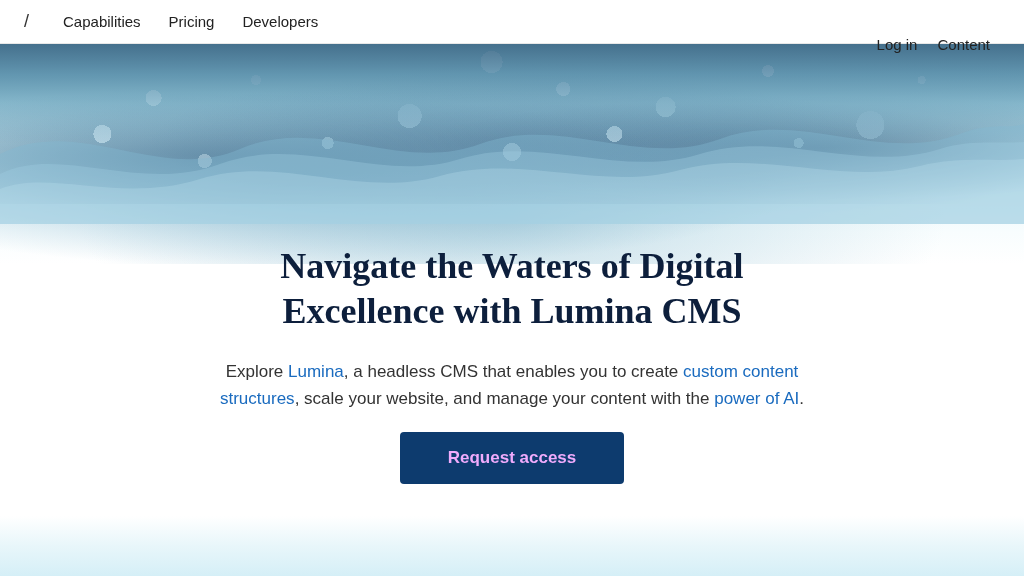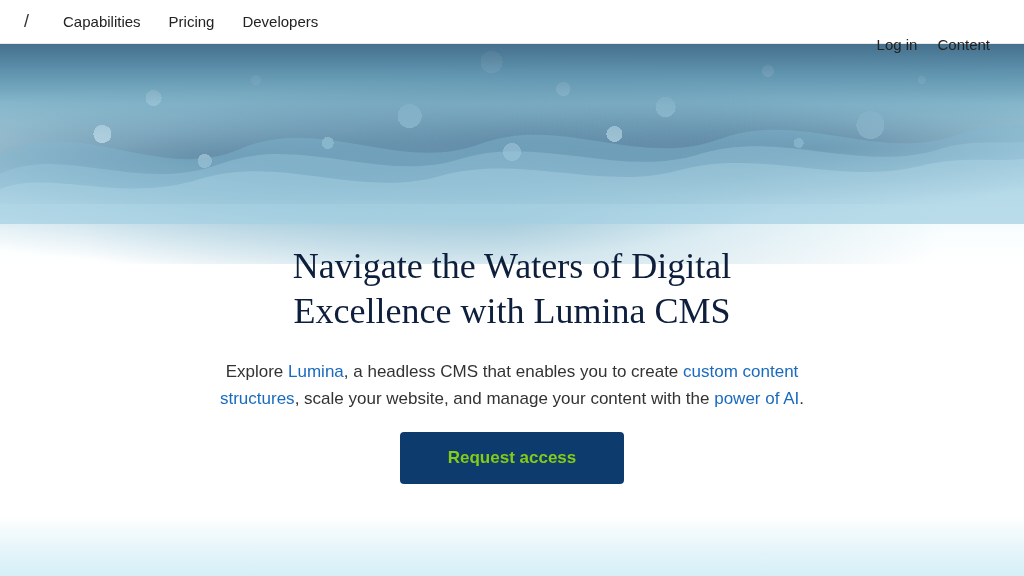--- a/index.html
+++ b/index.html
@@ -168,21 +168,21 @@
       position: absolute;
       top: 200px;
       left: 50%;
       transform: translateX(-50%);
       text-align: center;
       width: 600px;
     }
 
     .hero-title {
       font-size: 36px;
-      font-weight: 400;
+      font-weight: 700;
       color: #0d1f3c;
       line-height: 1.25;
       margin-bottom: 24px;
       font-family: Georgia, serif;
     }
 
     .hero-description {
       font-size: 17px;
       color: #333;
       line-height: 1.6;
@@ -192,21 +192,21 @@
 
     .hero-description .link-blue {
       color: #1a6bbf;
       text-decoration: none;
       cursor: pointer;
     }
 
     .cta-button {
       display: inline-block;
       background: #0d3b6e;
-      color: #84cc16;
+      color: #f0abfc;
       font-size: 17px;
       font-weight: bold;
       padding: 16px 48px;
       border-radius: 4px;
       border: none;
       cursor: pointer;
       font-family: Arial, sans-serif;
       text-decoration: none;
     }
 

